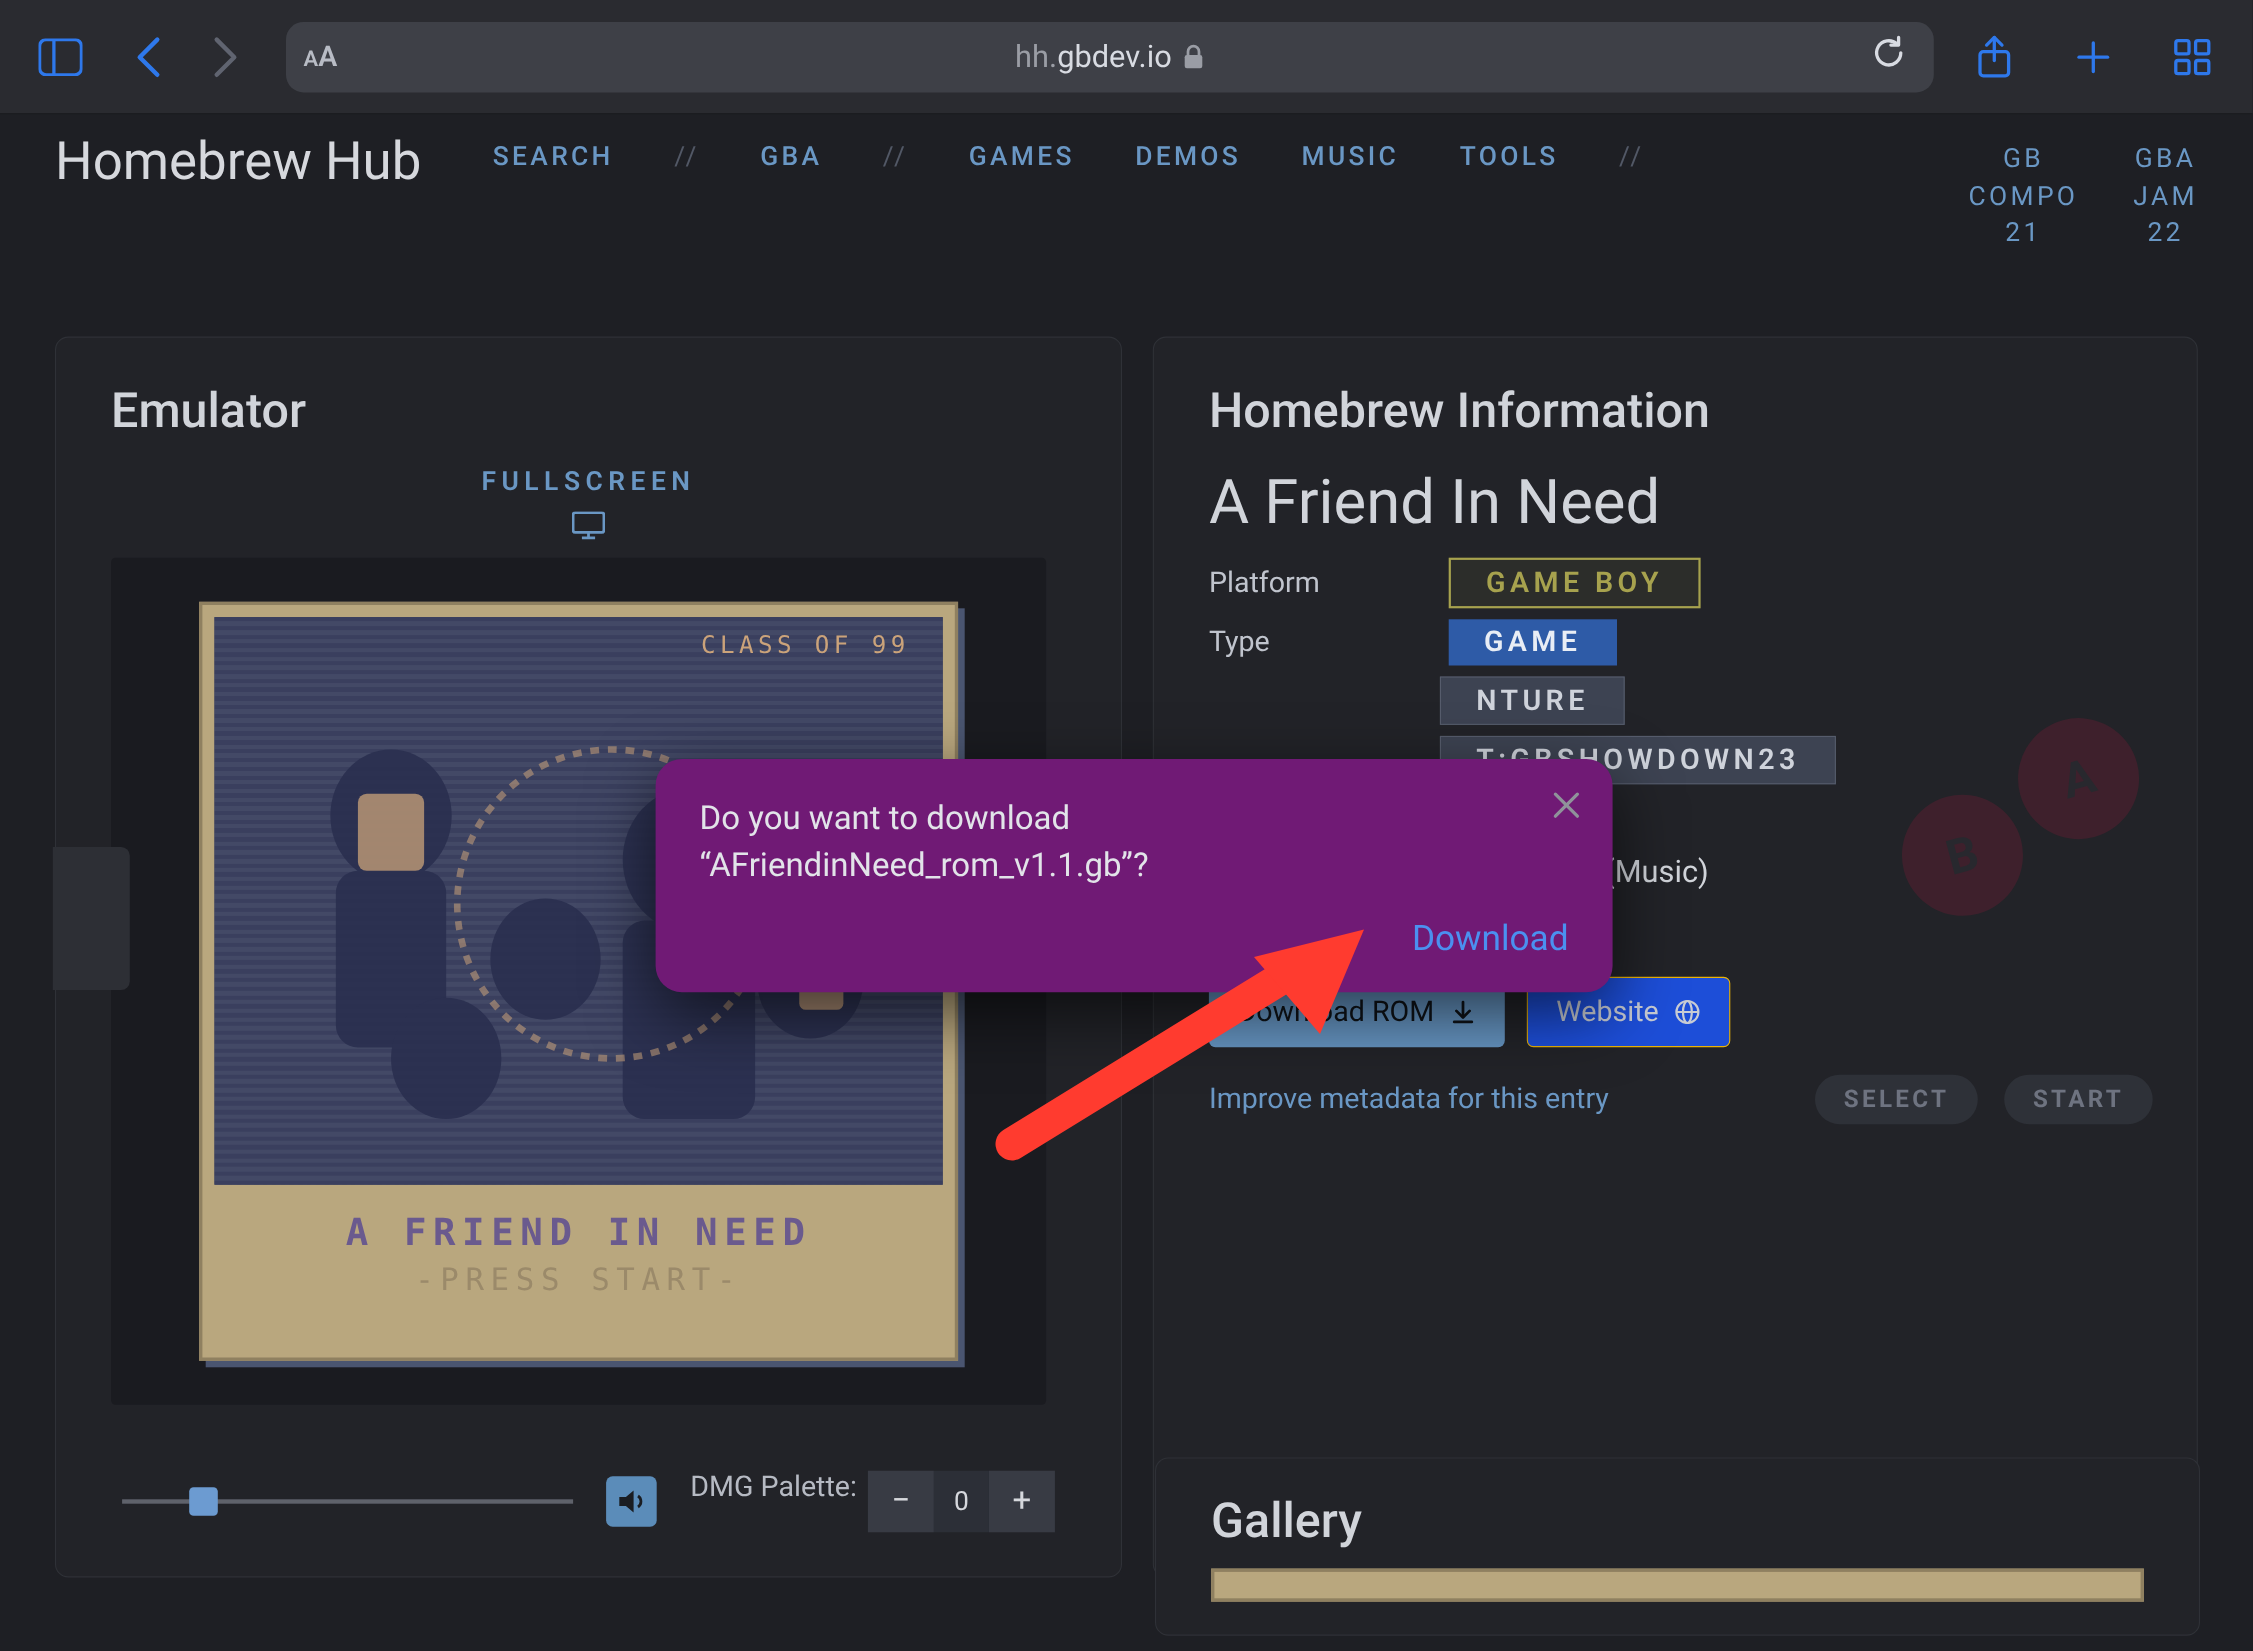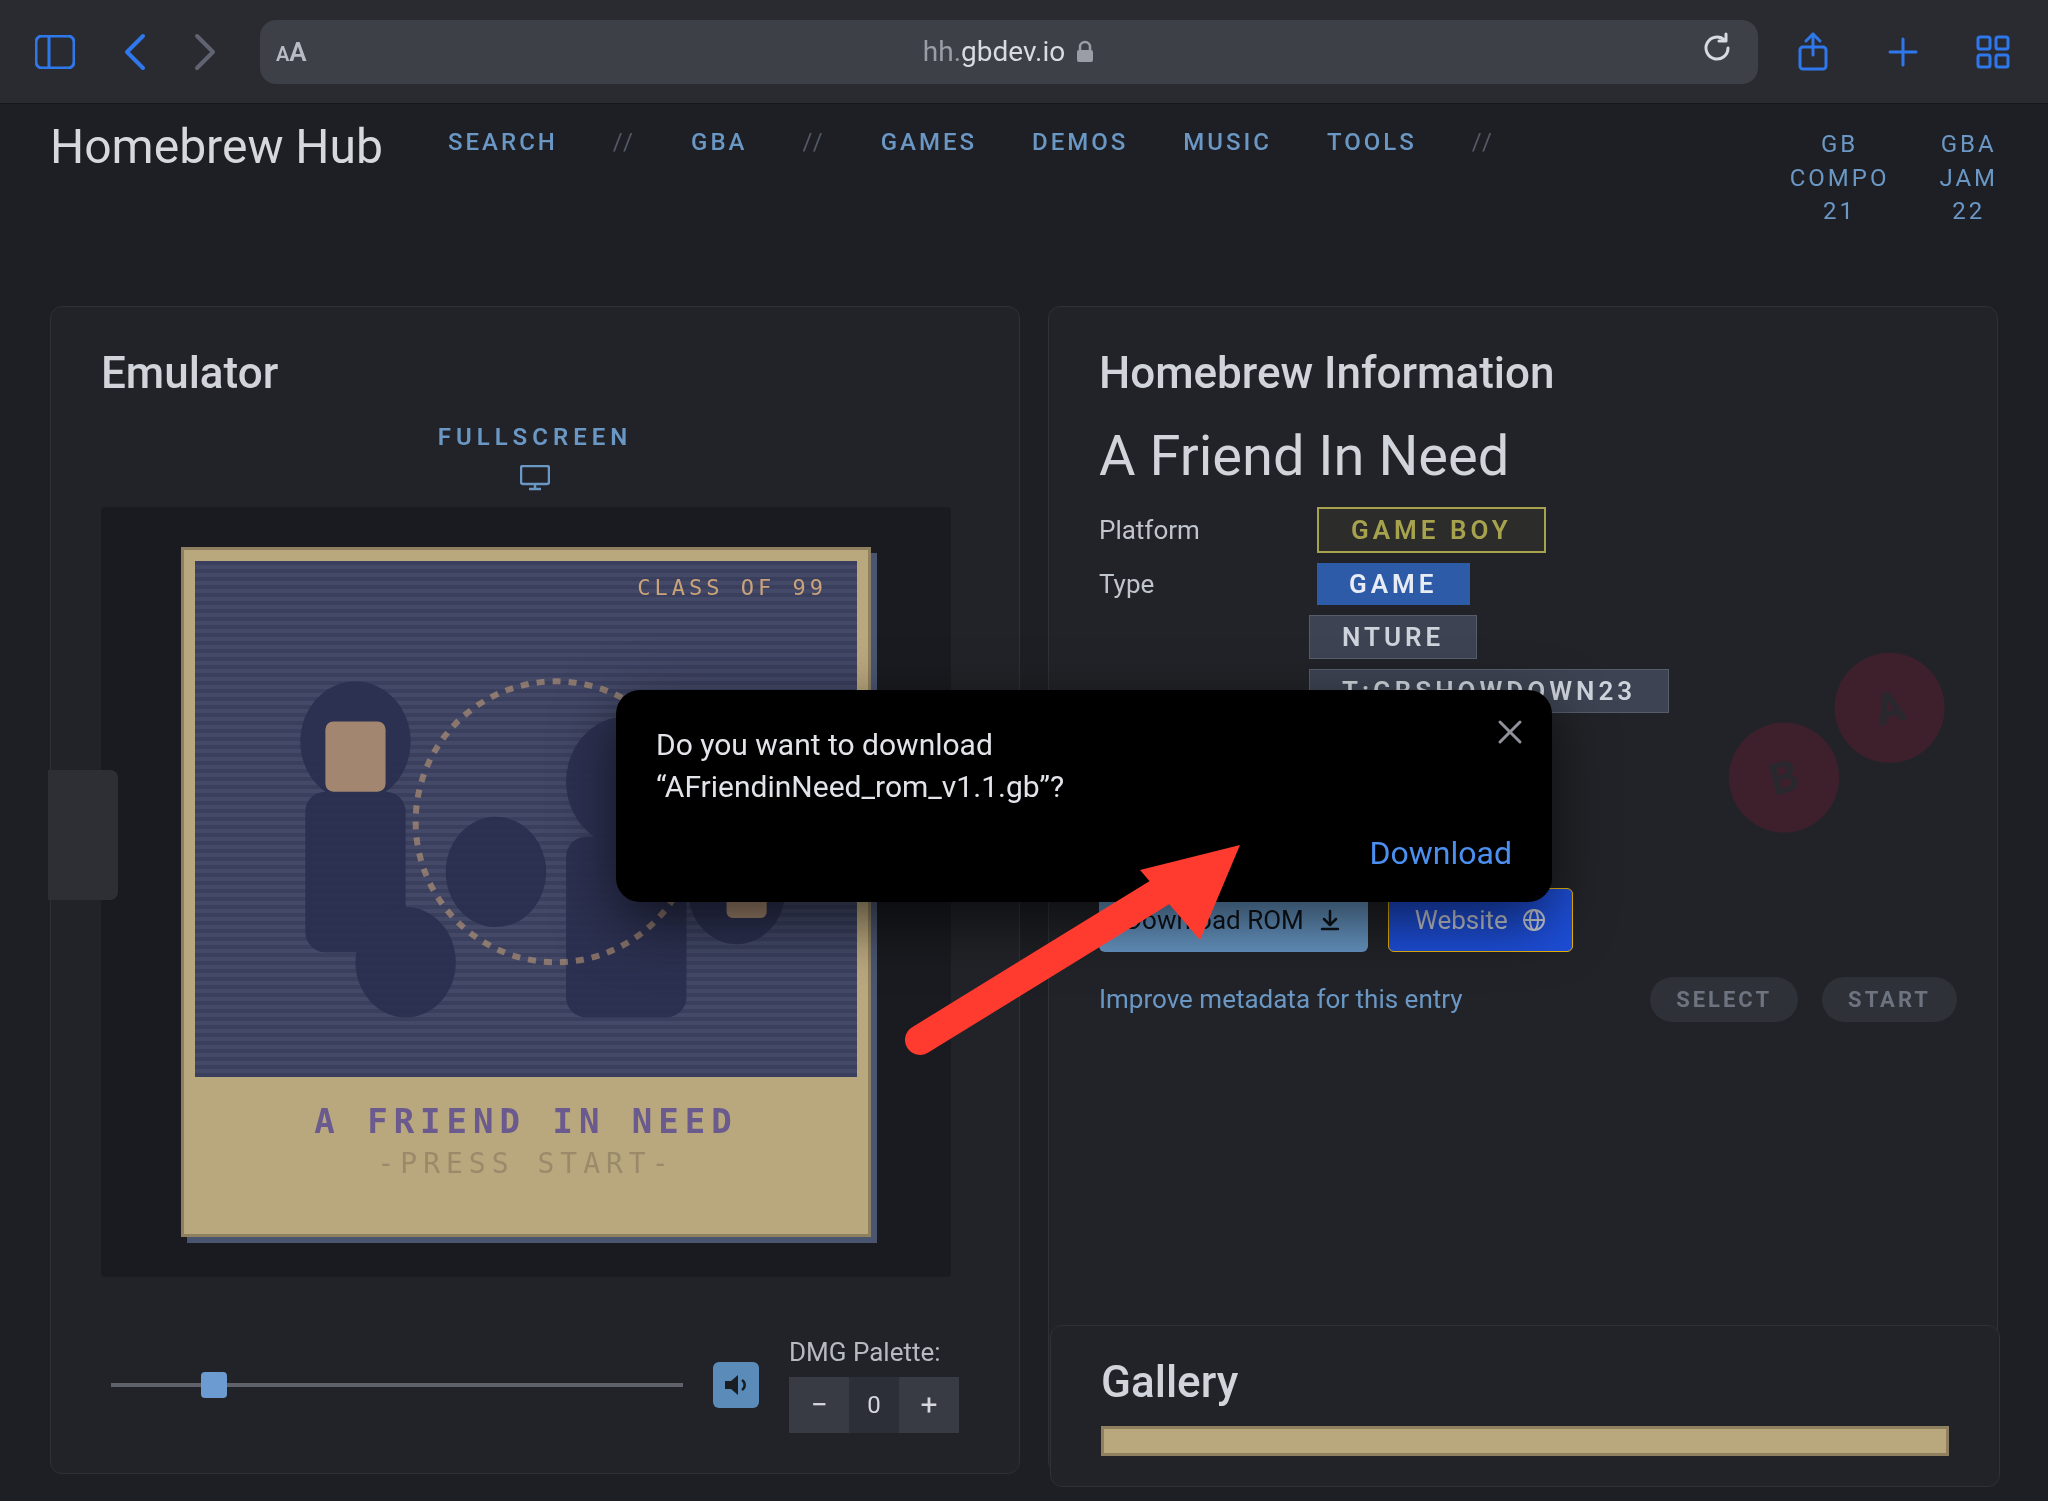--- a/index.html
+++ b/index.html
@@ -100,21 +100,21 @@
     text-align:center;font-family:monospace;letter-spacing:6px;font-size:34px;color:#6a5a8e;font-weight:700;
     margin-top:24px;
   }
   .gb-sub{text-align:center;font-family:monospace;letter-spacing:6px;font-size:28px;color:#9b8a6a;margin-top:6px;}
 
   .emu-strip{display:flex;align-items:center;gap:30px;margin-top:60px;padding:0 10px;}
   .slider{flex:1;display:flex;align-items:center;}
   .slider-track{flex:1;height:4px;background:#5f626b;position:relative;}
   .slider-thumb{position:absolute;left:18%;top:50%;transform:translate(-50%,-50%);width:26px;height:26px;background:#6c9bd1;border-radius:4px;}
   .mute{width:46px;height:46px;background:#5b8cb9;border-radius:6px;display:flex;align-items:center;justify-content:center;}
-  .palette{display:flex;flex-direction:column;gap:10px;}
+  .palette{display:flex;flex-direction:row;gap:10px;}
   .palette-label{color:#b6bac3;font-size:26px;}
   .palette-ctl{display:flex;}
   .palette-ctl .stepper{width:60px;height:56px;background:#383b44;display:flex;align-items:center;justify-content:center;font-size:30px;color:#d6d8dd;}
   .palette-ctl .stepper.mid{width:50px;background:#2c2f37;font-size:24px;}
 
   
   .game-title{font-size:56px;color:#d1d4da;font-weight:400;margin:4px 0 18px 0;}
   .meta-row{display:flex;align-items:center;gap:48px;margin:10px 0;}
   .meta-label{font-size:26px;color:#c0c4cd;min-width:170px;}
   .tag{padding:6px 32px;font-size:26px;letter-spacing:4px;font-weight:600;}
@@ -143,24 +143,23 @@
     background:var(--panel);border:1px solid var(--panel-border);border-radius:12px;
     padding:30px 50px;
   }
   .gallery-panel h2{font-size:44px;font-weight:500;color:#d1d4da;margin:0 0 18px 0;}
 
   
   .side-tab{position:absolute;left:48px;top:770px;width:70px;height:130px;background:#2d2f35;border-radius:0 8px 8px 0;}
 
   
   .popover{
-    position:absolute;left:596px;top:690px;width:936px;
-    background:#000000;border-radius:24px;padding:34px 40px 30px 40px;
+    position:absolute;left:596px;top:690px;width:870px;
+    background:#701a75;border-radius:24px;padding:34px 40px 30px 40px;
     box-shadow:0 20px 60px rgba(0,0,0,.6);
-    margin-left:20px;
   }
   .popover .close{position:absolute;right:28px;top:28px;color:#8f929a;font-size:30px;}
   .popover .msg{font-size:30px;color:#e2e4e9;line-height:1.4;max-width:660px;}
   .popover .dl{display:block;text-align:right;color:#4b90f0;font-size:32px;margin-top:26px;}
 
   
   .arrow-annot{position:absolute;left:890px;top:840px;pointer-events:none;}
 
 </style>
 </head>

